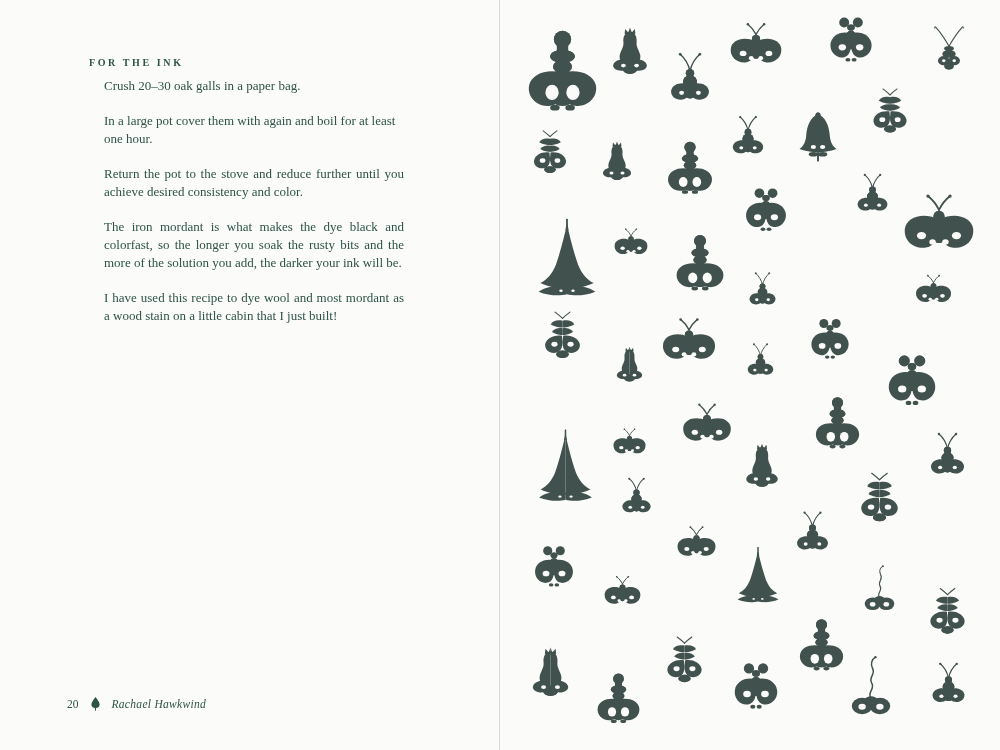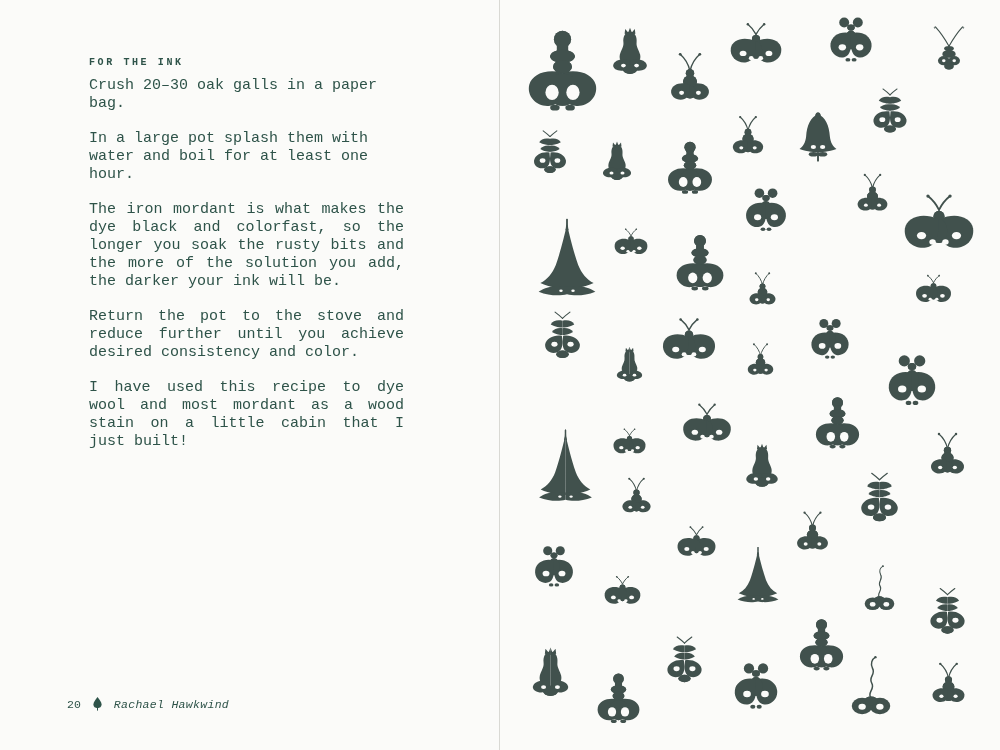--- a/index.html
+++ b/index.html
@@ -4,34 +4,34 @@
 <style>
   :root{
     --ink:#41514d;
     --text:#2e5349;
     --bg:#fbfbf9;
     --gutter:#d9d9d4;
   }
   html,body{margin:0;padding:0;background:var(--bg);}
   .spread{
     position:relative;width:1000px;height:750px;background:var(--bg);
-    overflow:hidden;font-family:Liberation Mono, monospace;
+    overflow:hidden;font-family:Liberation Serif, serif;
   }
   .page{position:absolute;top:0;height:750px;width:500px;}
   .page-left{left:0;}
   .page-right{left:500px;}
   .gutter{position:absolute;left:499px;top:0;width:1px;height:750px;background:var(--gutter);}
 
   .text-block{position:absolute;left:89px;top:57px;width:315px;color:var(--text);}
   .heading{
     font-size:10px;font-weight:700;letter-spacing:2.6px;
     margin:0 0 9px 0;text-transform:uppercase;
   }
   .text-block p{
-    font-size:15px;line-height:18px;margin:0 0 17px 0;text-align:justify;
+    font-size:13px;line-height:18px;margin:0 0 17px 15px;text-align:justify;
   }
   .text-block p.short{text-align:left;}
 
   .footer{
     position:absolute;left:67px;top:697px;display:flex;align-items:center;
     gap:12px;color:var(--text);font-size:11.5px;
   }
   .footer .leaf{display:flex;align-items:center;}
   .footer .leaf svg{display:block;}
   .author{font-style:italic;letter-spacing:.3px;}
@@ -176,23 +176,23 @@
     </symbol>
   </defs>
 </svg>
 
 <div class="spread">
 
   <div class="page page-left">
     <div class="text-block">
       <h1 class="heading">FOR THE INK</h1>
       <p class="short">Crush 20–30 oak galls in a paper bag.</p>
-      <p class="short">In a large pot splash them with water and boil for at least one hour.</p>
+      <p class="short">In a large pot cover them with again and boil for at least one hour.</p>
+      <p>Return the pot to the stove and reduce further until you achieve desired consistency and color.</p>
       <p>The iron mordant is what makes the dye black and colorfast, so the longer you soak the rusty bits and the more of the solution you add, the darker your ink will be.</p>
-      <p>Return the pot to the stove and reduce further until you achieve desired consistency and color.</p>
       <p>I have used this recipe to dye wool and most mordant as a wood stain on a little cabin that I just built!</p>
     </div>
 
     <div class="footer">
       <span>20</span>
       <span class="leaf">
         <svg width="9" height="14" viewBox="0 0 9 14">
           <path d="M4.5,0 C2.4,2.6 0.4,5.4 0.4,7.6 C0.4,9.9 2.2,11.2 4.5,11.2 C6.8,11.2 8.6,9.9 8.6,7.6 C8.6,5.4 6.6,2.6 4.5,0 Z" fill="var(--text)"></path>
           <path d="M4.5,6 L4.5,13.6" stroke="var(--text)" stroke-width="1" fill="none"></path>
         </svg>

